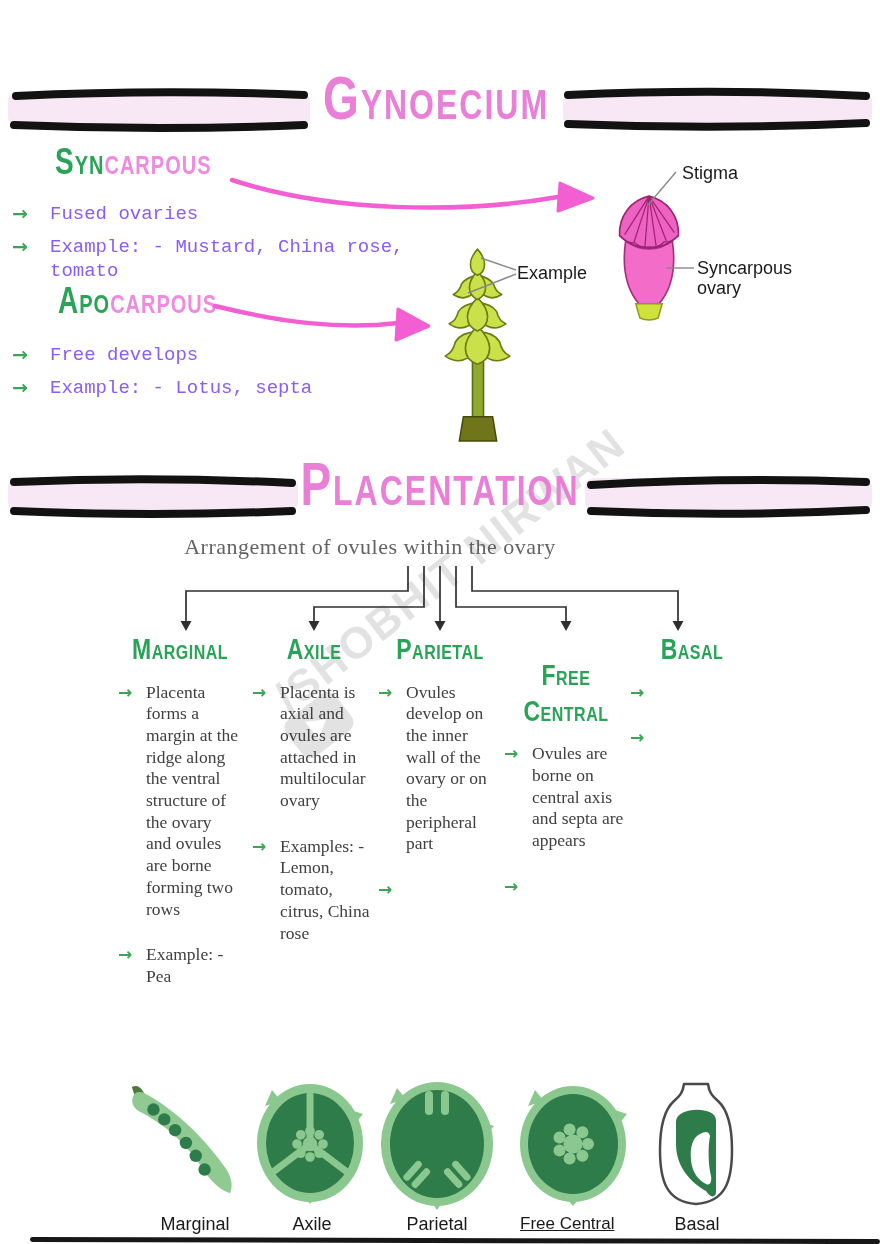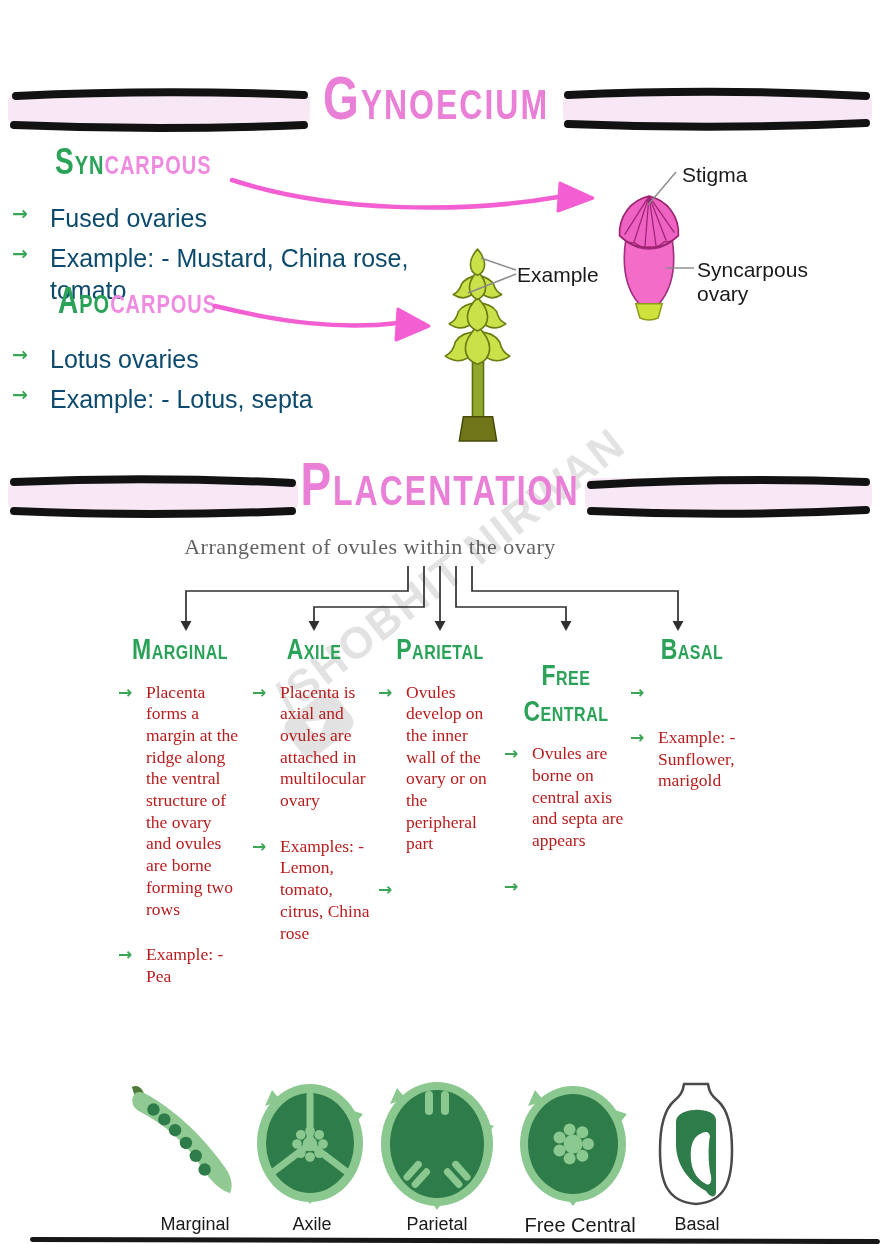--- a/index.html
+++ b/index.html
@@ -18,39 +18,39 @@
   .p{color:#ef8ae0;}
 
   .main-title{font-size:46px;letter-spacing:2px;text-align:center;}
   .sec-head{font-size:28px;letter-spacing:1px;}
 
   
   .bullets{display:flex;flex-direction:column;gap:9px;}
   .brow{display:flex;align-items:flex-start;}
   .barrow{color:#3aa655;font-weight:bold;font-family:"DejaVu Sans",sans-serif;
           font-size:19px;line-height:1.1;width:38px;flex:0 0 38px;}
-  .btext{font-family:Liberation Sans, sans-serif;font-size:25px;color:#0c4a6e;line-height:1.25;}
-
-  
-  .dlabel{font-family:"Liberation Sans",sans-serif;font-size:21px;color:#1a1a1a;line-height:1.12;}
+  .btext{font-family:Liberation Mono, monospace;font-size:19px;color:#8b5cf6;line-height:1.25;}
+
+  
+  .dlabel{font-family:"Liberation Sans",sans-serif;font-size:18px;color:#1a1a1a;line-height:1.12;}
 
   
   .subtitle{width:740px;text-align:center;font-family:"Liberation Serif",serif;
             font-size:22px;color:#636363;letter-spacing:.5px;}
 
   
   .col{position:absolute;top:634px;width:124px;}
   .col-title{text-align:center;margin-bottom:12px;}
   .col-title-line{display:block;transform:scaleY(1.3);transform-origin:center 70%;
                   font-variant:small-caps;font-weight:bold;color:#2aa258;
                   font-size:23px;letter-spacing:.5px;line-height:1.55;}
   .cbrow{display:flex;align-items:flex-start;margin-bottom:24px;}
   .cbarrow{color:#3aa655;font-weight:bold;font-family:"DejaVu Sans",sans-serif;
            font-size:17px;line-height:1.25;width:28px;flex:0 0 28px;}
-  .cbtext{font-family:"Liberation Serif",serif;font-size:17.5px;color:#b91c1c;
+  .cbtext{font-family:"Liberation Serif",serif;font-size:17.5px;color:#404040;
           line-height:1.24;overflow-wrap:break-word;width:94px;}
 
   
   .wm{position:absolute;left:150px;top:545px;width:600px;text-align:center;
       transform:rotate(-38deg);transform-origin:center center;
       font-weight:bold;font-size:44px;letter-spacing:2px;color:rgba(110,110,110,0.20);
       pointer-events:none;}
   .wm-logo{position:absolute;left:288px;top:702px;width:62px;height:46px;border-radius:10px;
            background:rgba(110,110,110,0.20);transform:rotate(-38deg);}
   .wm-logo:after{content:"";position:absolute;left:22px;top:12px;width:0;height:0;
@@ -88,21 +88,21 @@
       <span class="btext">Example: - Mustard, China rose, tomato</span>
     </div>
   </div>
 
   <div class="abs sec-head hand" style="left:58px;top:287px;">
     <span class="stretch"><span class="g">Apo</span><span class="p">carpous</span></span>
   </div>
   <div class="abs bullets" style="left:12px;top:344px;width:380px;">
     <div class="brow">
       <span class="barrow">→</span>
-      <span class="btext">Lotus ovaries</span>
+      <span class="btext">Free develops</span>
     </div>
     <div class="brow">
       <span class="barrow">→</span>
       <span class="btext">Example: - Lotus, septa</span>
     </div>
   </div>
 
   <svg class="abs" style="left:598px;top:190px;" width="102" height="132" viewBox="0 0 100 130">
     <path d="M27,50 C23,78 28,98 40,112 L60,112 C72,98 77,78 73,50 C65,56 58,58 50,58 C42,58 35,56 27,50 Z" fill="#f36cc7" stroke="#a1307f" stroke-width="1.6"></path>
     <path d="M37,112 L63,112 L59,126 Q50,130 41,126 Z" fill="#cfe13b" stroke="#8f9b1d" stroke-width="1.5"></path>
@@ -254,21 +254,20 @@
   <div class="col" style="left:630px;">
     <div class="col-title">
       <span class="col-title-line">Basal</span>
       <span class="col-title-line"></span>
     </div>
     <div class="cbrow">
       <span class="cbarrow">→</span>
     </div>
     <div class="cbrow">
       <span class="cbarrow">→</span>
-      <span class="cbtext">Example: - Sunflower, marigold</span>
     </div>
   </div>
 
   <svg class="abs" style="left:122px;top:1083px;" width="118" height="118" viewBox="0 0 120 120">
     <path d="M10,4 Q17,1 21,8 L25,15 L15,19 Z" fill="#4e7a37"></path>
     <path d="M14,10 C8,16 10,24 16,28 C44,42 66,62 84,90 C92,102 102,110 110,112 C114,102 110,92 102,82 C80,52 52,26 22,10 C19,9 16,9 14,10 Z" fill="#90c991"></path>
     <g fill="#2e7c49">
       <circle cx="32" cy="27" r="6.3"></circle>
         <circle cx="43" cy="37" r="6.3"></circle>
       <circle cx="54" cy="48" r="6.3"></circle>
@@ -348,17 +347,17 @@
 
   <svg class="abs" style="left:656px;top:1080px;" width="80" height="128" viewBox="0 0 80 128">
     <path d="M28,4 L52,4 C53,12 56,16 62,21 C72,30 76,46 76,70 C76,100 70,122 40,124 C10,122 4,100 4,70 C4,46 8,30 18,21 C24,16 27,12 28,4 Z" fill="#ffffff" stroke="#4a4a4a" stroke-width="2.5" stroke-linejoin="round"></path>
     <path d="M20,42 C20,26 60,26 60,40 L60,112 C60,118 54,118 50,111 C36,103 20,88 20,64 Z" fill="#2e7c49"></path>
     <path d="M44,54 C36,58 34,68 35,80 C36,92 42,100 50,104 C54,106 56,102 55,96 C52,84 52,66 54,56 C53,51 49,51 44,54 Z" fill="#ffffff"></path>
   </svg>
 
   <div class="abs dlabel" style="left:145px;top:1214px;width:100px;text-align:center;font-size:18px;">Marginal</div>
   <div class="abs dlabel" style="left:262px;top:1214px;width:100px;text-align:center;font-size:18px;">Axile</div>
   <div class="abs dlabel" style="left:387px;top:1214px;width:100px;text-align:center;font-size:18px;">Parietal</div>
-  <div class="abs dlabel" style="left:520px;top:1214px;width:120px;text-align:center;font-size:20px;">Free Central</div>
+  <div class="abs dlabel" style="left:520px;top:1214px;width:120px;text-align:left;font-size:17px;text-decoration:underline;">Free Central</div>
   <div class="abs dlabel" style="left:647px;top:1214px;width:100px;text-align:center;font-size:18px;">Basal</div>
 
   <div class="botline"></div>
 </div>
 
 </body></html>

